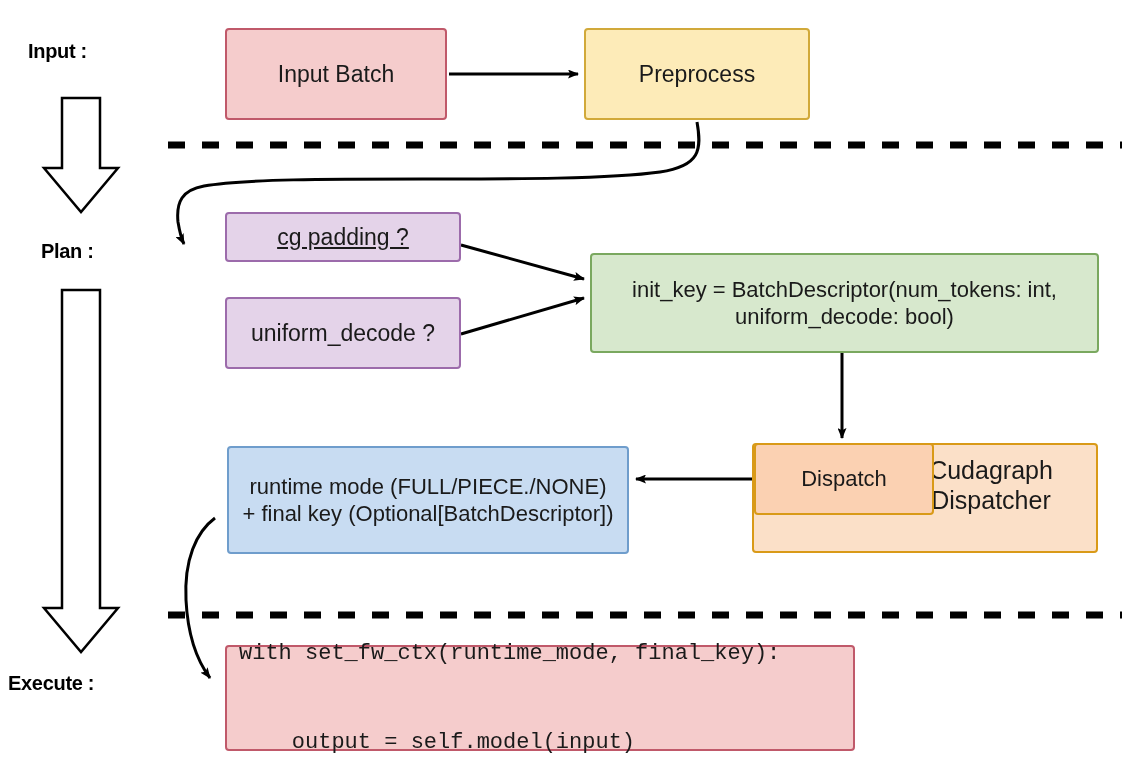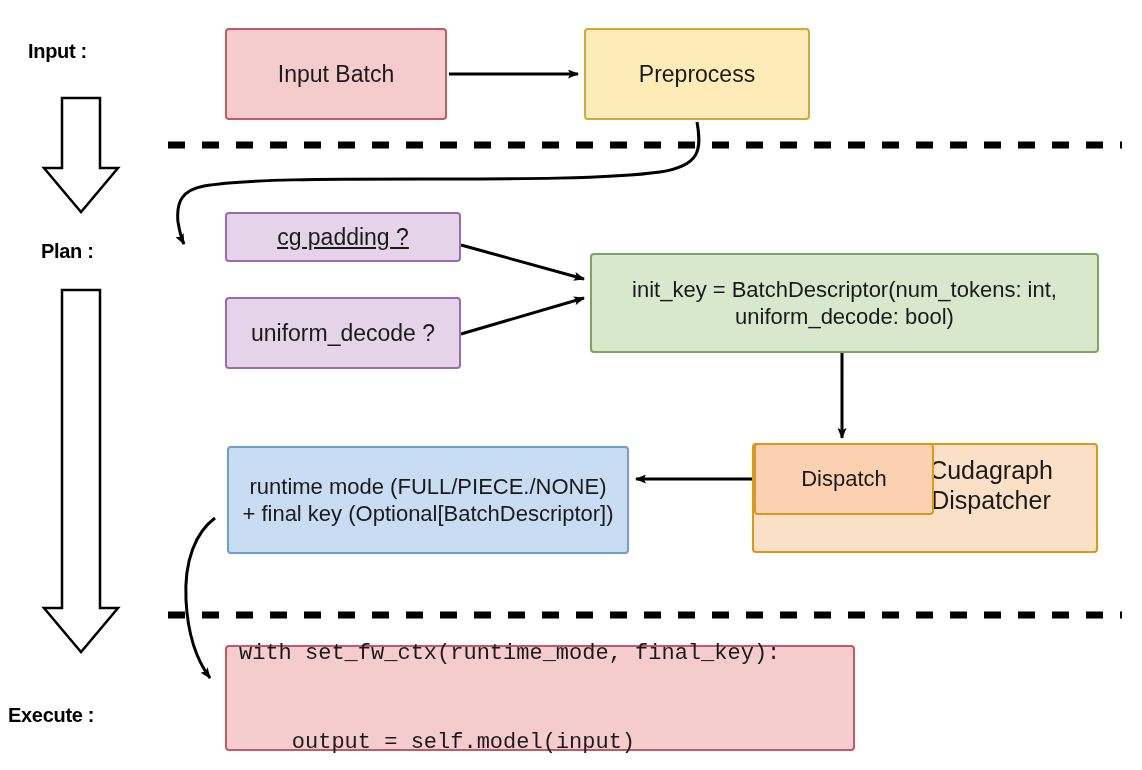--- a/index.html
+++ b/index.html
@@ -134,21 +134,21 @@
 
     <line x1="842" y1="332" x2="842" y2="438" stroke="#000000" stroke-width="3" marker-end="url(#arrowhead)"></line>
 
     <line x1="752" y1="479" x2="636" y2="479" stroke="#000000" stroke-width="3" marker-end="url(#arrowhead)"></line>
 
     <path d="M215,518 C196,532 184,560 186,600 C188,640 198,662 210,678" fill="none" stroke="#000000" stroke-width="3" marker-end="url(#arrowhead)"></path>
   </svg>
 
   <div class="stage-label" style="left:28px; top:40px;">Input :</div>
   <div class="stage-label" style="left:41px; top:240px;">Plan :</div>
-  <div class="stage-label" style="left:8px; top:704px;">Execute :</div>
+  <div class="stage-label" style="left:8px; top:672px;">Execute :</div>
 
   <div class="node n-input-batch">
     <span class="node-text">Input Batch</span>
   </div>
 
   <div class="node n-preprocess">
     <span class="node-text">Preprocess</span>
   </div>
 
   <div class="node n-cg-padding">

